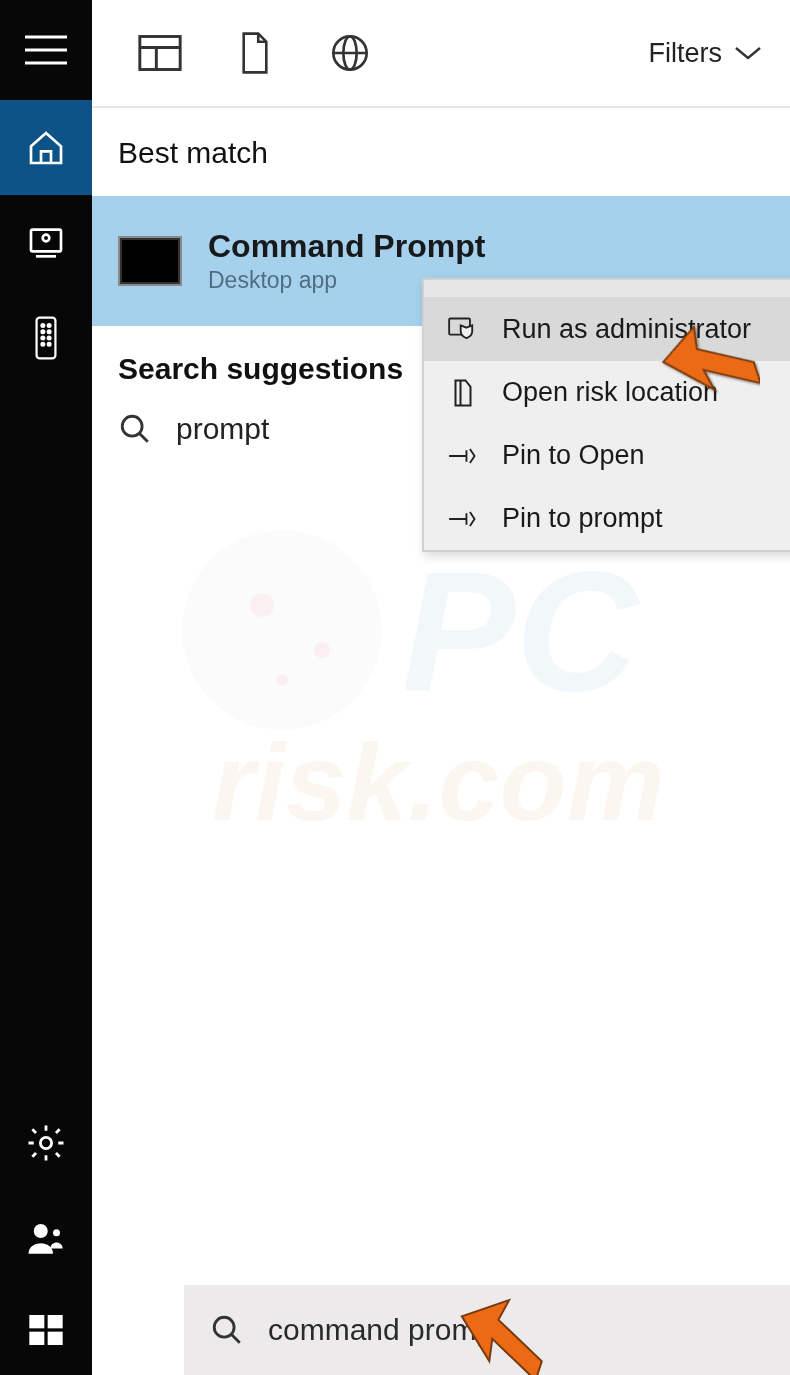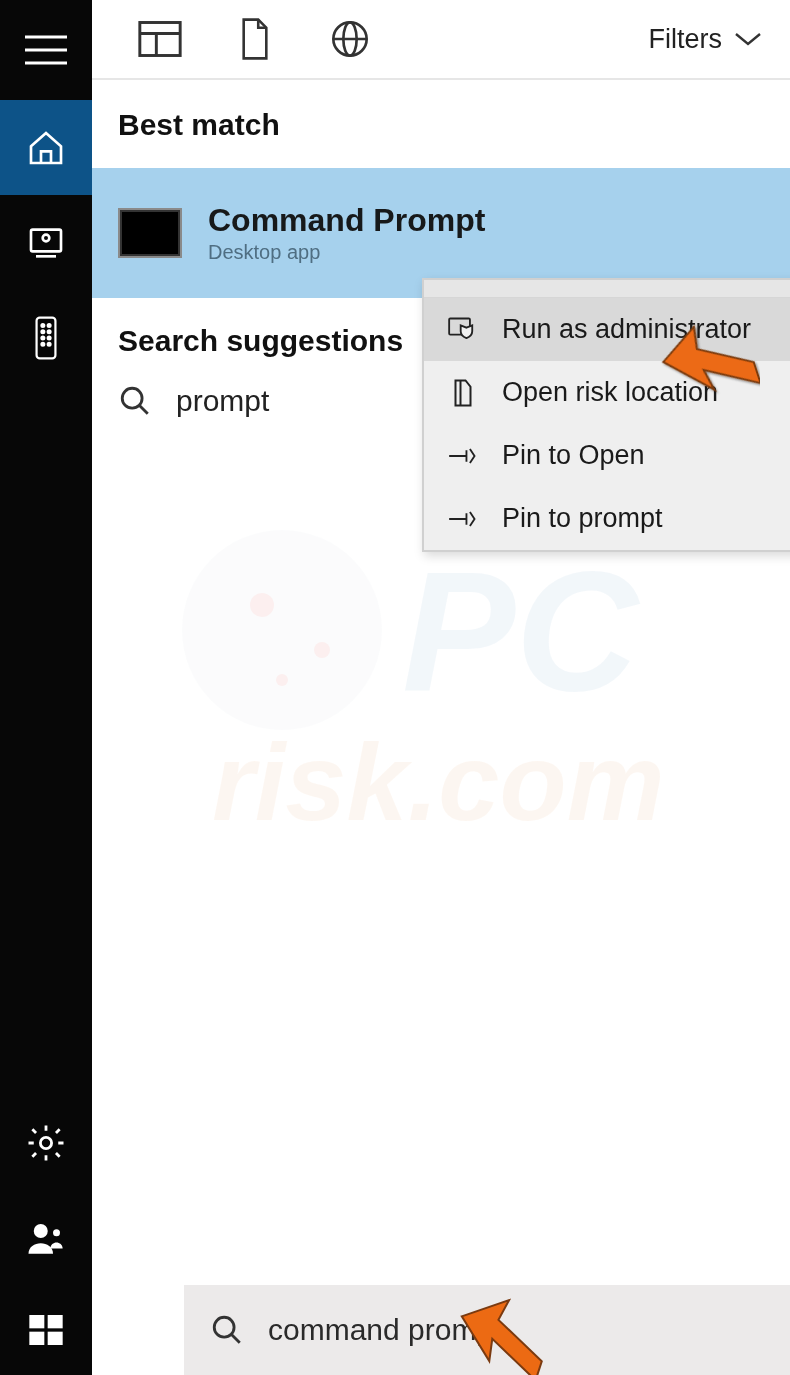--- a/index.html
+++ b/index.html
@@ -36,41 +36,41 @@
     .sidebar .spacer { flex:1; }
     .sidebar svg { display:block; }
 
     .main {
       position:absolute;
       left:92px; top:0;
       width:698px; height:1375px;
       background:#fff;
     }
     .toolbar {
-      height:80px;
+      height:108px;
       display:flex;
       align-items:center;
       border-bottom:2px solid #e6e6e6;
       padding-left:20px;
     }
     .toolbar .tbtn {
       width:95px; height:100px;
       display:flex; align-items:center; justify-content:center;
       cursor:pointer;
     }
     .toolbar .tspacer { flex:1; }
     .toolbar .filters {
       display:flex; align-items:center;
       font-size:27px; color:#222;
       padding-right:28px; gap:12px;
       cursor:pointer;
     }
 
     .section-label {
-      font-size:30px; font-weight:700; color:#111;
+      font-size:30px; font-weight:400; color:#111;
       padding:28px 0 0 26px;
     }
 
     .best-match {
       margin-top:26px;
       background:#a6d1ed;
       height:130px;
       display:flex;
       align-items:center;
       padding-left:26px;
@@ -80,21 +80,21 @@
     .cmd-thumb {
       width:64px; height:50px;
       background:#000;
       border:2px solid #8a8a8a;
       box-shadow: inset 0 0 0 2px #333;
     }
     .bm-text .title {
       font-size:32px; font-weight:600; color:#17191a;
     }
     .bm-text .subtitle {
-      font-size:20px; color:#4f6e82; margin-top:2px;
+      font-size:23px; color:#4f6e82; margin-top:2px;
     }
 
     .suggestion-label {
       font-size:30px; font-weight:700; color:#111;
       padding:26px 0 0 26px;
     }
     .suggestion-row {
       display:flex; align-items:center;
       padding:26px 20px 0 26px;
       gap:24px;

